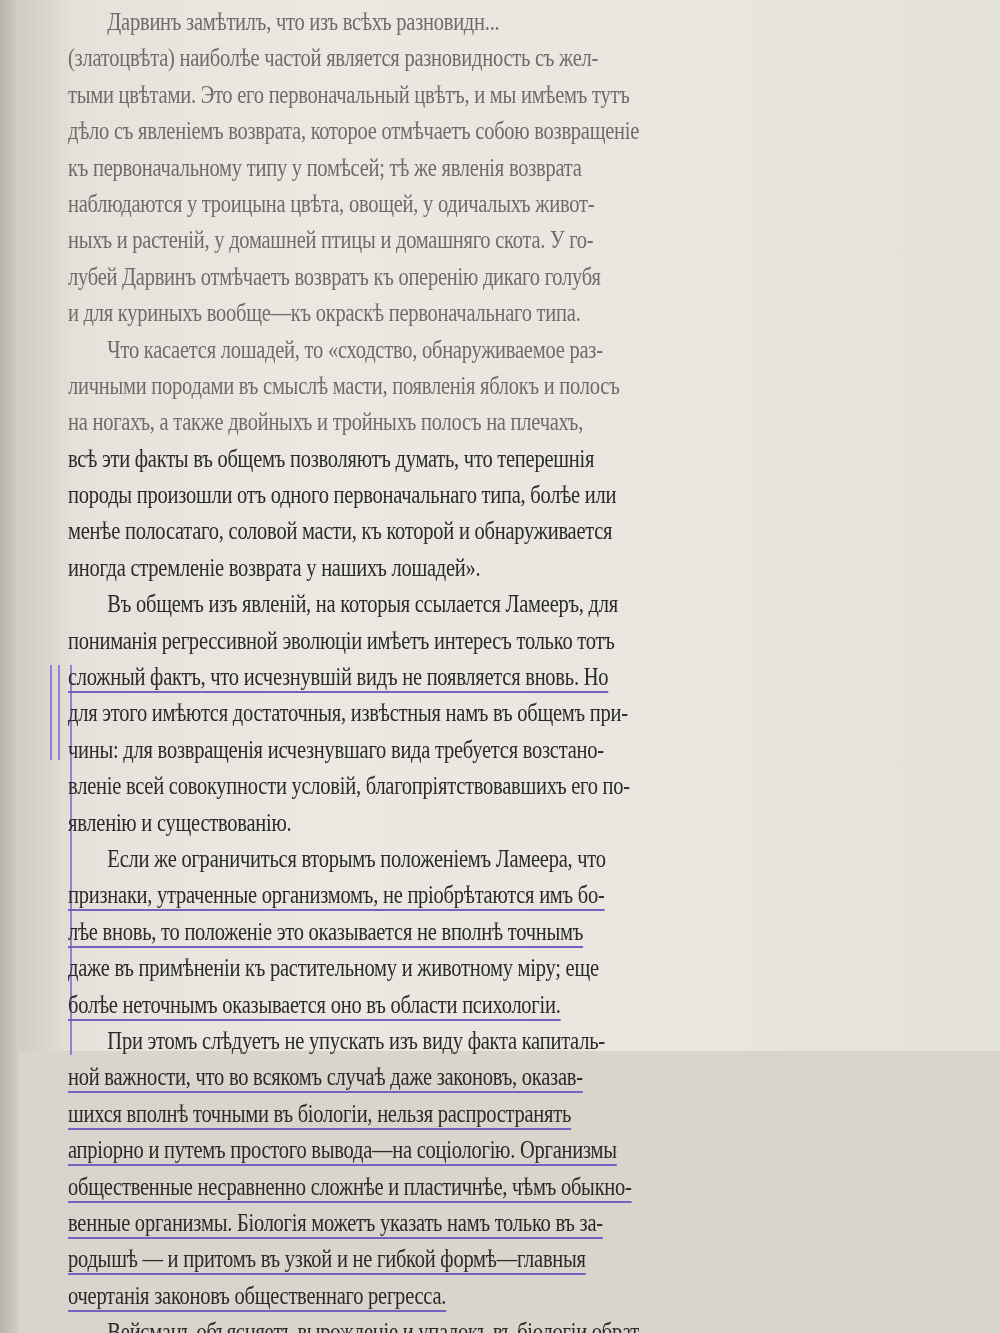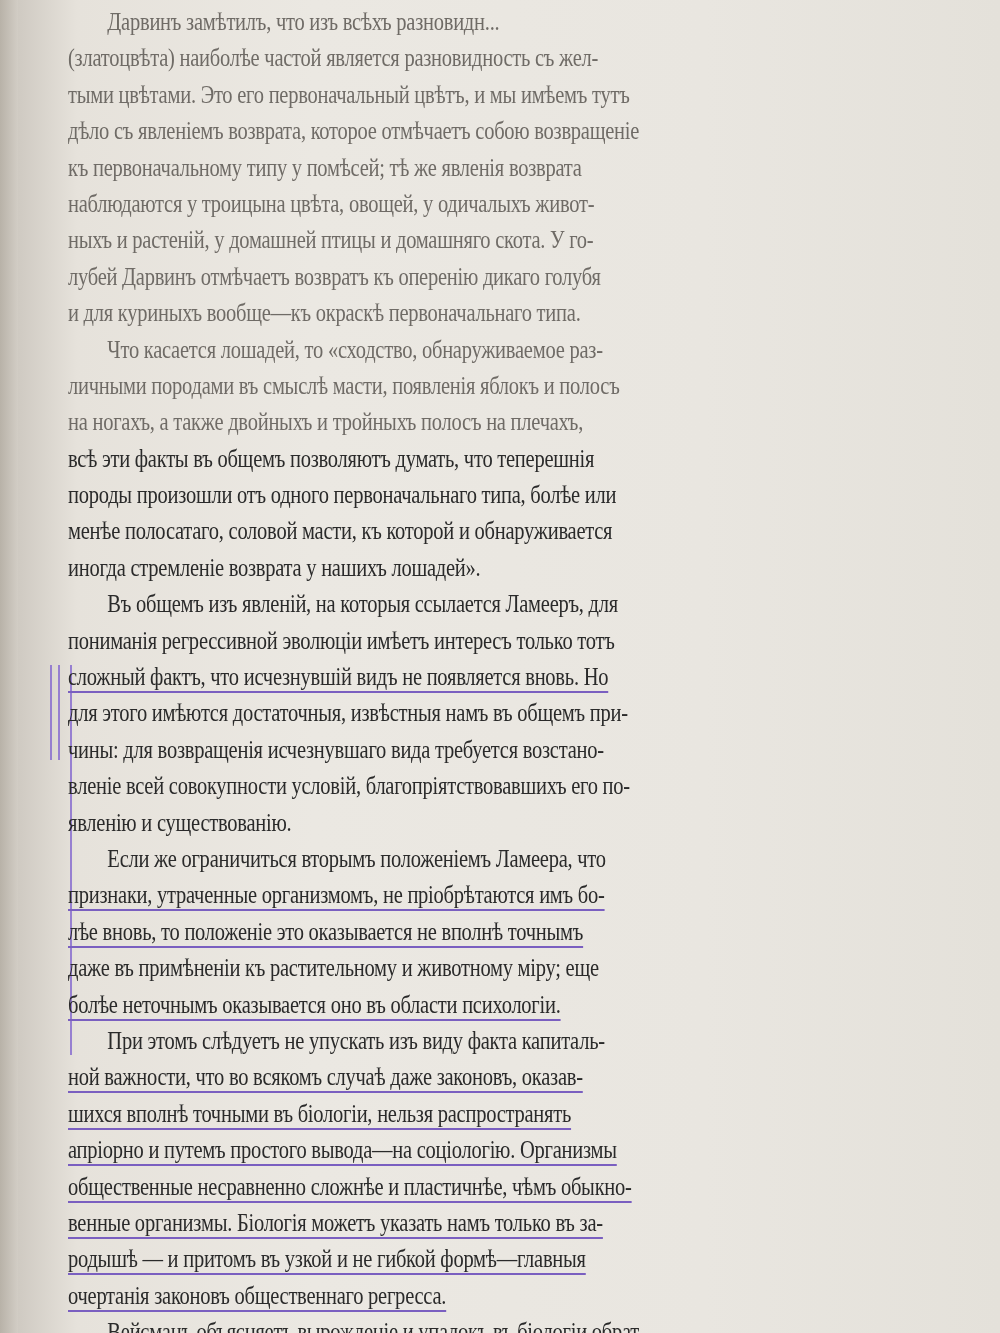--- a/index.html
+++ b/index.html
@@ -3,21 +3,21 @@
 <meta charset="utf-8">
 <style>
   html, body { margin: 0; padding: 0; }
   body {
     width: 1000px; height: 1333px; overflow: hidden;
     background: #d9d4cc;
     font-family: "Liberation Serif", "DejaVu Serif", serif;
     position: relative;
   }
   .page {
-    position: absolute; left: 18px; top: 0; width: 982px; height: 1333px;
+    position: absolute; left: 18px; top: 0; width: 982px; height: 1051px;
     background: linear-gradient(90deg, #cfcac2 0%, #e6e2db 6%, #ebe8e2 30%, #e9e6e0 70%, #e4e1da 100%);
   }
   .gutter {
     position: absolute; left: 0; top: 0; width: 18px; height: 1333px;
     background: linear-gradient(90deg, #b8b2a8, #d2cdc5);
   }
   .text {
     position: absolute; left: 50px; top: 4px; width: 870px;
     color: #2a2a2a;
     font-size: 25px;

